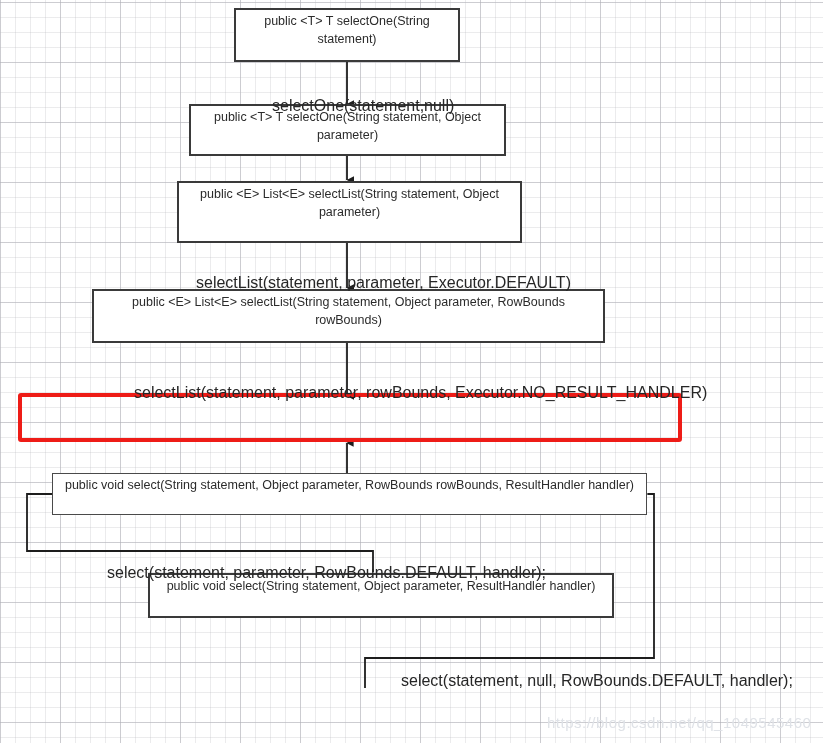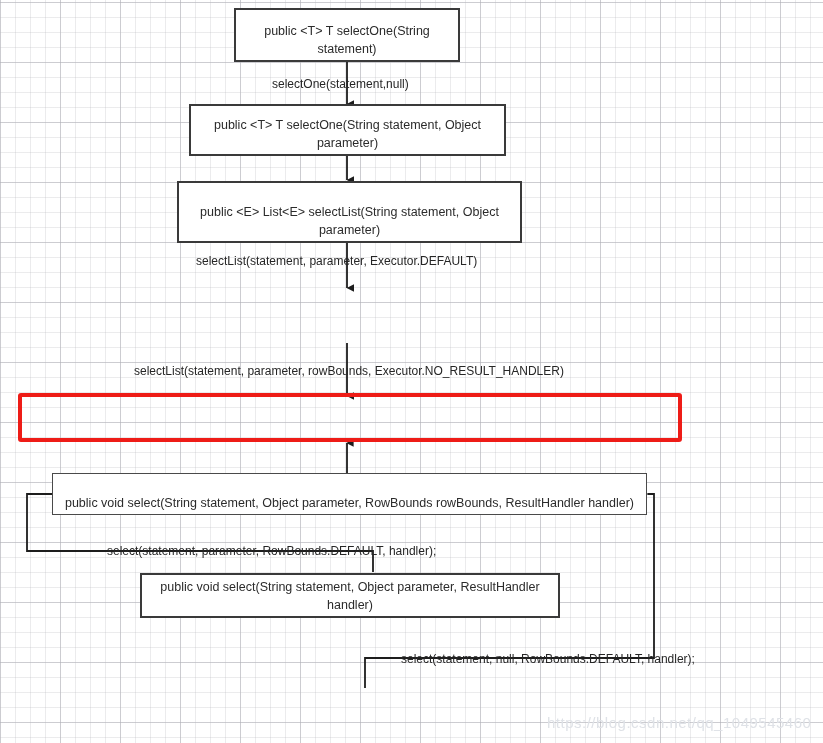--- a/index.html
+++ b/index.html
@@ -30,21 +30,21 @@
     width: 823px;
     height: 743px;
     pointer-events: none;
   }
   .node {
     position: absolute;
     box-sizing: border-box;
     background: #ffffff;
     border: 2px solid #3a3a3a;
     display: flex;
-    align-items: flex-end;
+    align-items: flex-start;
     justify-content: center;
     text-align: center;
     color: #2b2b2b;
     font-size: 12.5px;
     line-height: 1.45;
     padding: 2px 10px;
     z-index: 2;
   }
   .node.thin {
     border-width: 1.6px;
@@ -54,26 +54,27 @@
     position: absolute;
     box-sizing: border-box;
     border: 4px solid #ee1c17;
     border-radius: 3px;
     background: transparent;
     z-index: 3;
     pointer-events: none;
   }
   .edge-label {
     position: absolute;
-    font-size: 12px;
+    font-size: 16px;
     color: #262626;
     white-space: nowrap;
     background: transparent;
     z-index: 4;
     line-height: 1;
+    margin-top: 20px;
   }
   .watermark-cn {
     position: absolute;
     font-size: 15px;
     color: #b9bcc2;
     letter-spacing: 1px;
     white-space: nowrap;
     z-index: 5;
   }
   .watermark-url {
@@ -126,28 +127,31 @@
   </div>
 
   <div class="node" style="left:189px; top:104px; width:317px; height:52px;">
     <span>public &lt;T&gt; T selectOne(String statement, Object parameter)</span>
   </div>
 
   <div class="node" style="left:177px; top:181px; width:345px; height:62px;">
     <span>public &lt;E&gt; List&lt;E&gt; selectList(String statement, Object parameter)</span>
   </div>
 
+  <div class="node" style="left:92px; top:289px; width:513px; height:54px;">
+    <span>public &lt;E&gt; List&lt;E&gt; selectList(String statement, Object parameter, RowBounds rowBounds)</span>
+  </div>
 
   <div class="highlight-rect" style="left:18px; top:393px; width:664px; height:49px;"></div>
 
   <div class="node thin" style="left:52px; top:473px; width:595px; height:42px;">
     <span>public void select(String statement, Object parameter, RowBounds rowBounds, ResultHandler handler)</span>
   </div>
 
-  <div class="node" style="left:140px; top:573px; width:420px; height:45px;">
+  <div class="node" style="left:148px; top:573px; width:466px; height:45px;">
     <span>public void select(String statement, Object parameter, ResultHandler handler)</span>
   </div>
 
 
   <div class="edge-label" style="left:272px; top:78px;">selectOne(statement,null)</div>
 
   <div class="edge-label" style="left:196px; top:255px;">selectList(statement, parameter, Executor.DEFAULT)</div>
 
   <div class="edge-label" style="left:134px; top:365px;">selectList(statement, parameter, rowBounds, Executor.NO_RESULT_HANDLER)</div>
 

